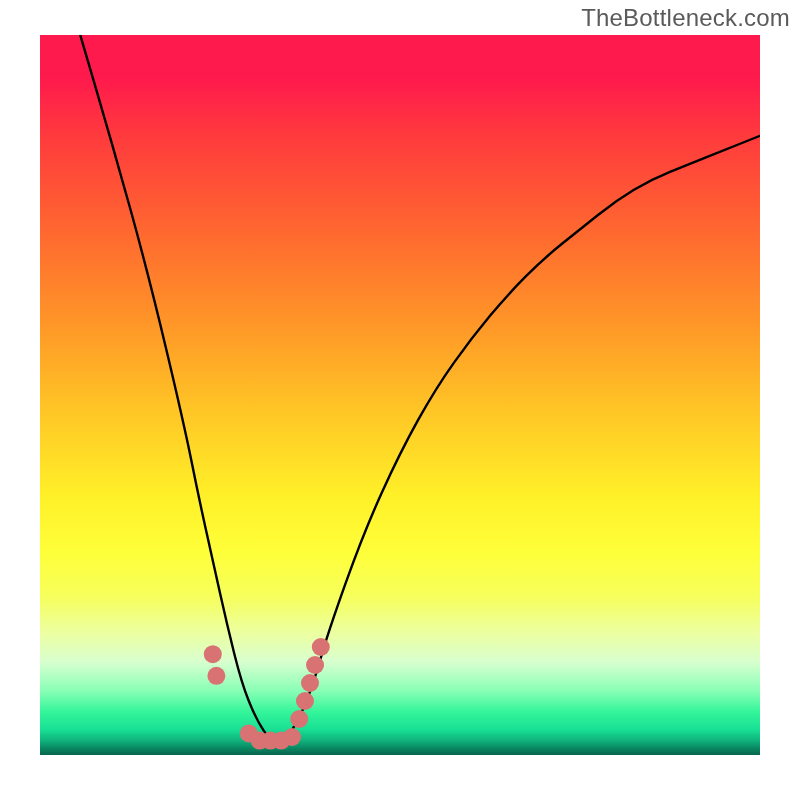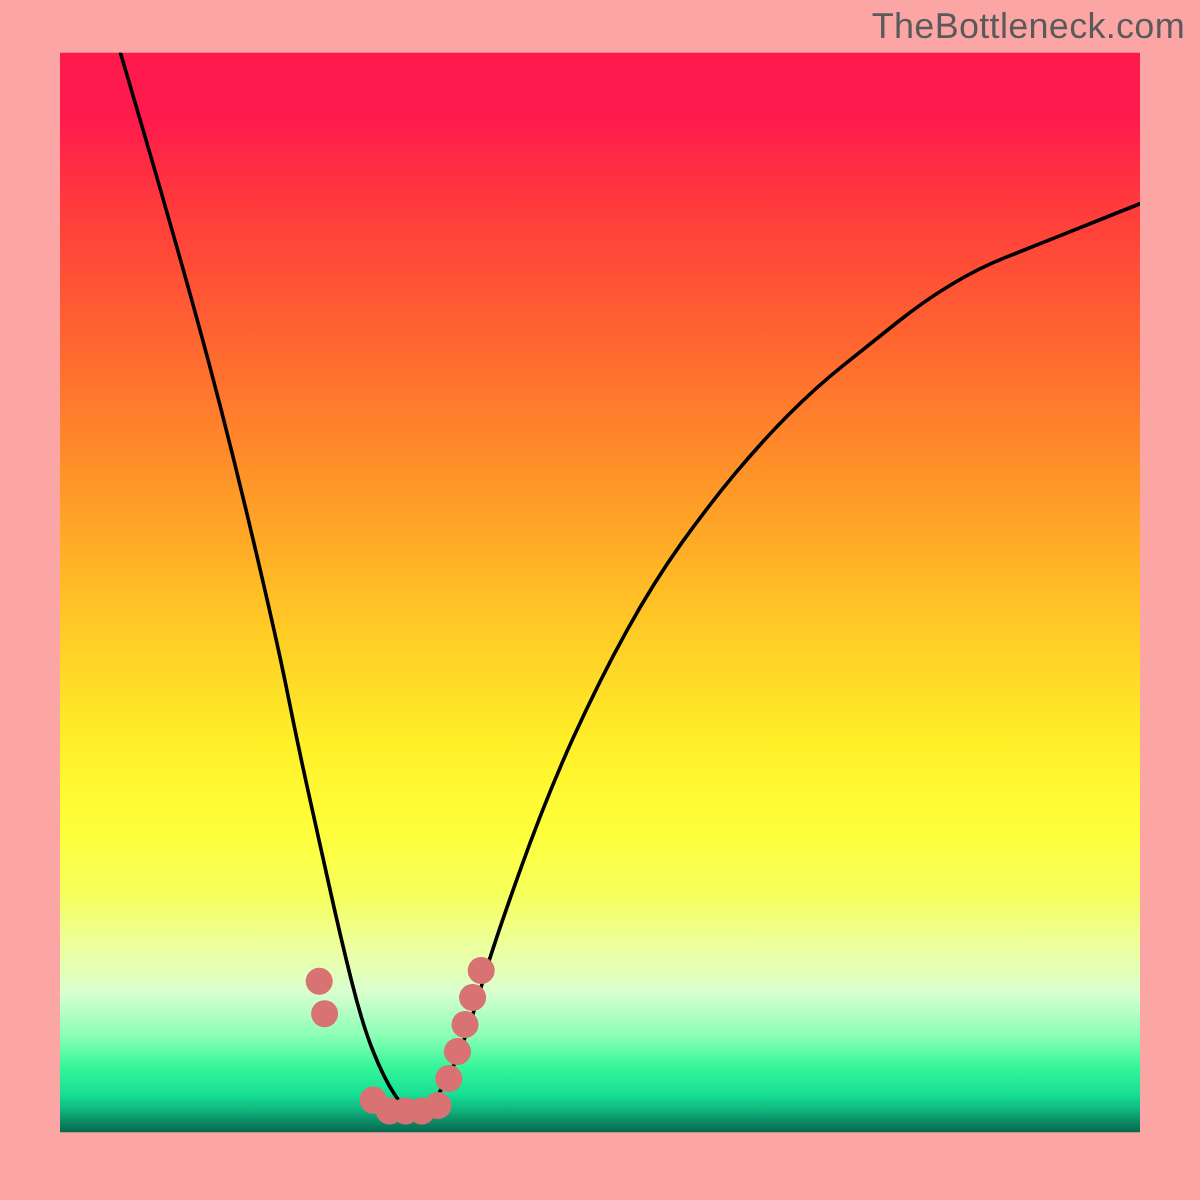--- a/index.html
+++ b/index.html
@@ -8,21 +8,21 @@
     width: 800px;
     height: 800px;
     background: #000;
     font-family: Arial, Helvetica, sans-serif;
     overflow: hidden;
   }
   .frame {
     position: relative;
     width: 800px;
     height: 800px;
-    background: #fca5a5;
+    background: #ffffff;
   }
   .watermark {
     position: absolute;
     top: 4px;
     right: 10px;
     color: #5a5a5a;
     font-size: 24px;
     font-weight: 500;
     letter-spacing: 0.2px;
     user-select: none;

